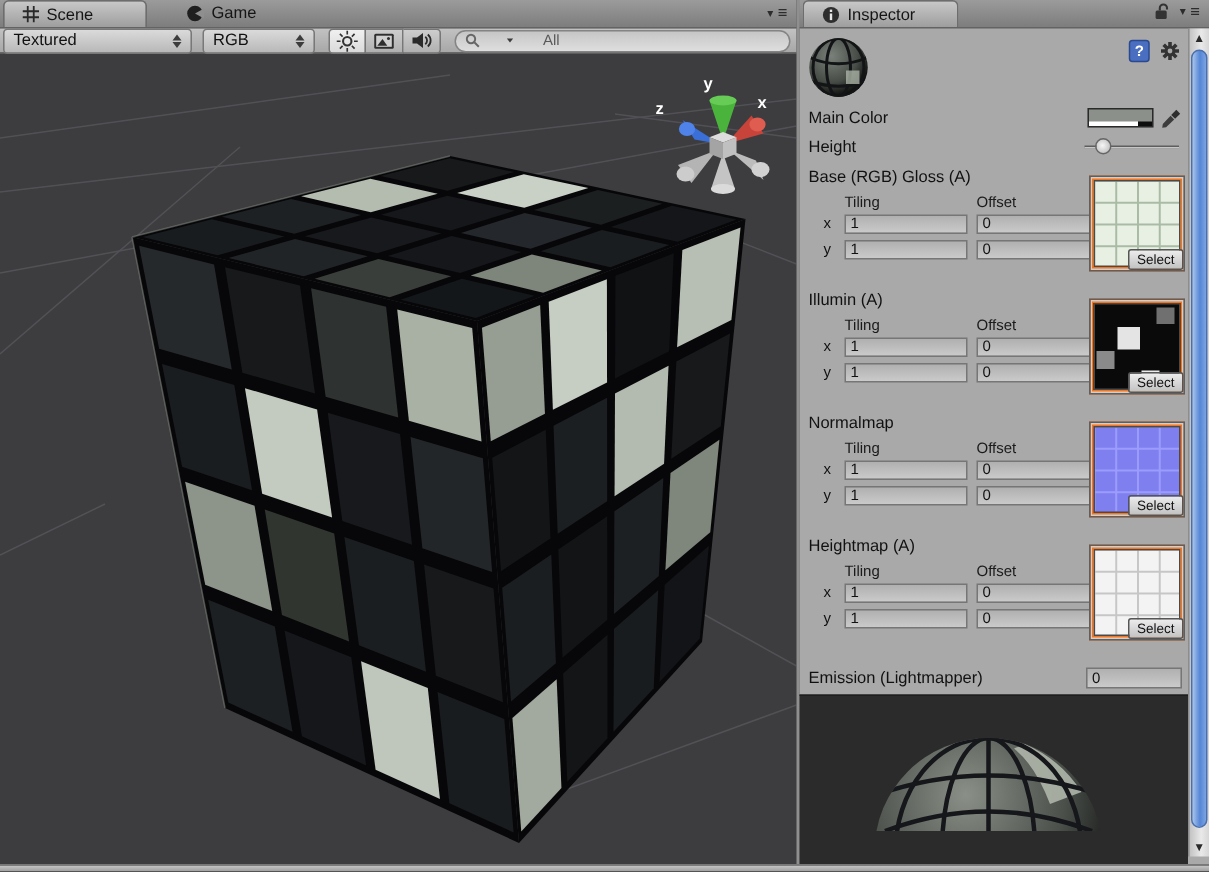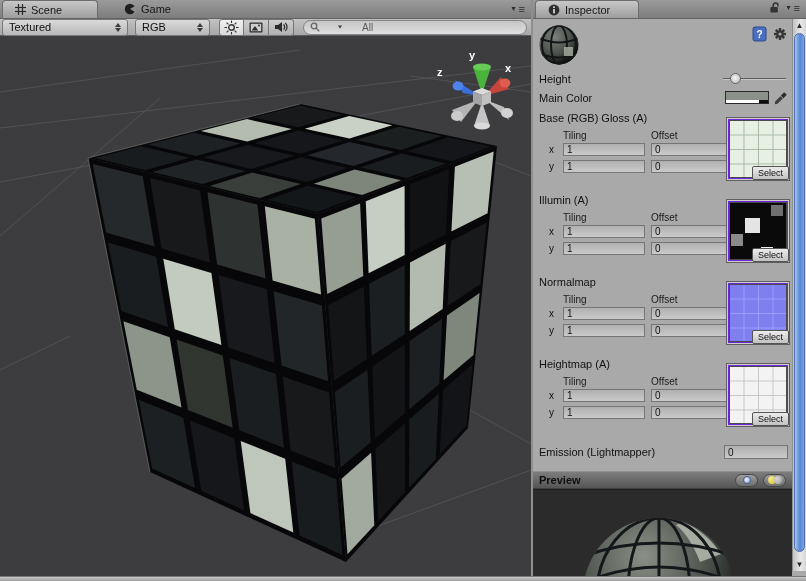--- a/index.html
+++ b/index.html
@@ -63,21 +63,21 @@
                 background:radial-gradient(circle at 4px 4px,#f6f6f6,#b4b4b4);}
 
   .tex-section{position:relative;height:82px;padding:2px 4px 0 6px;}
   .tex-title{height:18px;line-height:18px;}
   .tiling-grid{padding-left:10px;width:190px;}
   .tg-head{display:grid;grid-template-columns:14px 82px 6px 88px;font-size:10px;color:#1a1a1a;height:14px;align-items:end;}
   .tg-row{display:grid;grid-template-columns:14px 82px 6px 88px;align-items:center;height:17px;font-size:10px;}
   .tg-row input{width:100%;height:13px;border:1px solid #767676;background:linear-gradient(#b0b0b0,#cacaca);
                 font-size:10px;color:#111;padding:0 3px;font-family:"Liberation Sans",sans-serif;}
   .thumb-wrap{position:absolute;right:2px;top:10px;width:64px;height:64px;border:1px solid #5f5f5f;
-              box-shadow:inset 0 0 0 1px #cfcfcf;background:#6d28d9;padding:2px;}
+              box-shadow:inset 0 0 0 1px #cfcfcf;background:#f97316;padding:2px;}
   .thumb{width:58px;height:58px;border:1px solid #4a4a4a;position:relative;overflow:hidden;}
   .thumb-base{background-color:#e8f0e3;
     background-image:linear-gradient(to right,#a9baa5 1px,transparent 1px),linear-gradient(to bottom,#a9baa5 1px,transparent 1px);
     background-size:14.5px 14.5px;background-position:-1px -1px;}
   .thumb-illumin{background:#0a0a0a;}
   .thumb-illumin .isq{position:absolute;}
   .isq1{left:74%;top:3%;width:21%;height:20%;background:#707070;}
   .isq2{left:27%;top:27%;width:27%;height:27%;background:#e4e4e4;}
   .isq3{left:1%;top:55%;width:22%;height:22%;background:#8a8a8a;}
   .isq4{left:55%;top:79%;width:21%;height:11%;background:#ececec;}
@@ -398,37 +398,37 @@
                   <line x1="11.2" y1="2.8" x2="2.8" y2="11.2"></line>
                 </g>
               <circle cx="7" cy="7" r="3.6" fill="#333"></circle>
                 <circle cx="7" cy="7" r="1.6" fill="#a9a9a9"></circle>
               </svg>
           </span>
         </div>
       </div>
 
       <div class="prop-row">
-        <span class="prop-label">Height</span>
-        <span class="slider">
-          <span class="slider-track"></span>
-          <span class="slider-thumb"></span>
-        </span>
-      </div>
-
-      <div class="prop-row">
         <span class="prop-label">Main Color</span>
         <span class="color-swatch">
             <span class="swatch-alpha"></span>
           </span>
         <span class="icon">
           <svg width="14" height="14">
               <path d="M10.2,1.2 l2.6,2.6 -3.4,3.4 -2.6,-2.6 z" fill="#2e2e2e"></path>
             <path d="M6.4,5.2 l2.4,2.4 -5.4,5.2 -2.6,0.4 0.4,-2.6 z" fill="#3c3c3c"></path>
             </svg>
+        </span>
+      </div>
+
+      <div class="prop-row">
+        <span class="prop-label">Height</span>
+        <span class="slider">
+          <span class="slider-track"></span>
+          <span class="slider-thumb"></span>
         </span>
       </div>
 
       <div class="tex-section">
         <div class="tex-title">Base (RGB) Gloss (A)</div>
         <div class="tiling-grid">
           <div class="tg-head">
               <span></span>
             <span>Tiling</span>
               <span></span>
@@ -540,32 +540,20 @@
           <div class="thumb thumb-height"></div>
           <span class="select-btn">Select</span>
         </div>
       </div>
 
       <div class="prop-row emission-row">
         <span class="prop-label">Emission (Lightmapper)</span>
         <input value="0" style="">
       </div>
 
-      <div class="preview-header">
-        <span>Preview</span>
-        <span class="ph-btns">
-          <span class="ph-btn">
-            <span class="dot dot-sphere"></span>
-          </span>
-          <span class="ph-btn">
-            <span class="dot dot-yellow"></span>
-            <span class="dot dot-gray"></span>
-          </span>
-        </span>
-      </div>
       <div class="preview-area">
         <svg width="259" height="90">
           <defs>
             <radialGradient id="pg" cx="40%" cy="25%" r="80%">
               <stop offset="0%" stop-color="#8a9087"></stop>
                 <stop offset="55%" stop-color="#4a4f4a"></stop>
                 <stop offset="100%" stop-color="#26292
 6"></stop>
             </radialGradient>
             <clipPath id="pc">

